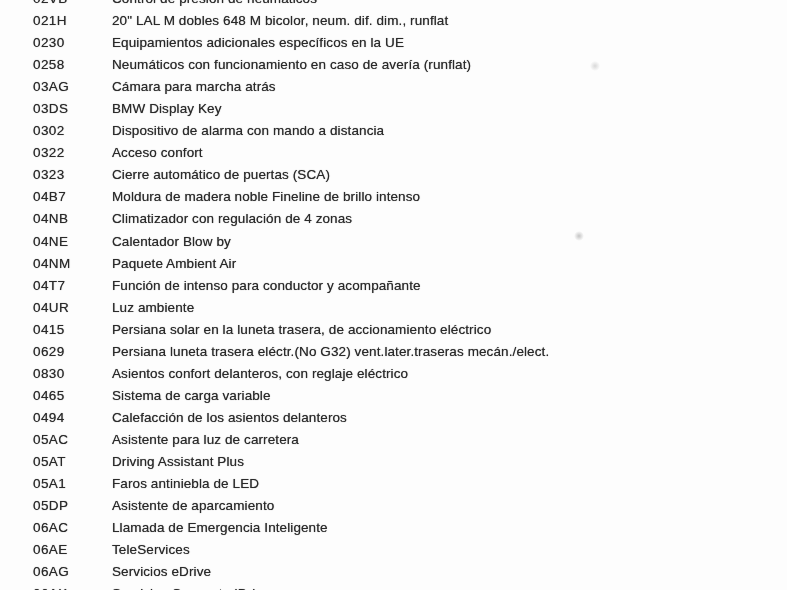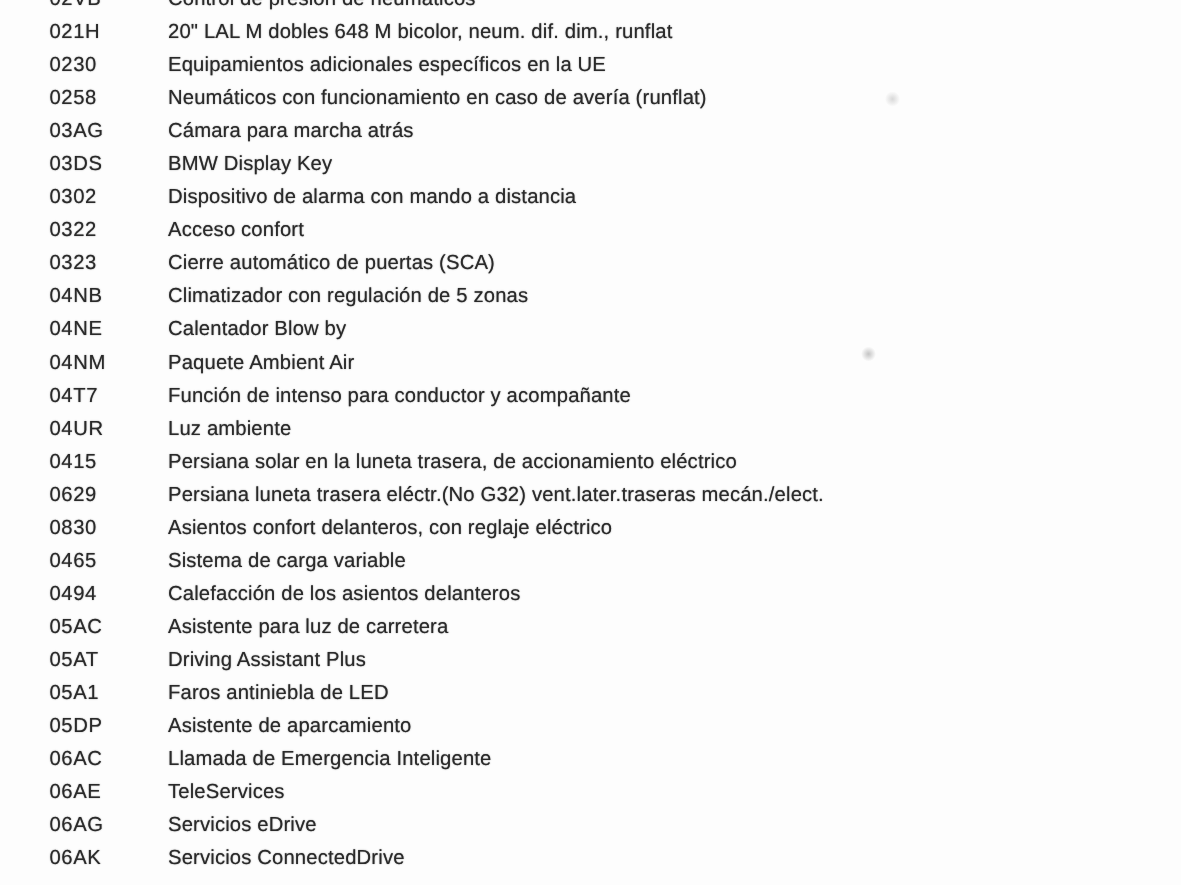--- a/index.html
+++ b/index.html
@@ -108,24 +108,28 @@
   <div class="row">
     <span class="code">0322</span>
     <span class="desc">Acceso confort</span>
   </div>
 
   <div class="row">
     <span class="code">0323</span>
     <span class="desc">Cierre automático de puertas (SCA)</span>
   </div>
 
+  <div class="row">
+    <span class="code">04B7</span>
+    <span class="desc">Moldura de madera noble Fineline de brillo intenso</span>
+  </div>
 
   <div class="row">
     <span class="code">04NB</span>
-    <span class="desc">Climatizador con regulación de 5 zonas</span>
+    <span class="desc">Climatizador con regulación de 4 zonas</span>
   </div>
 
   <div class="row">
     <span class="code">04NE</span>
     <span class="desc">Calentador Blow by</span>
   </div>
 
   <div class="row">
     <span class="code">04NM</span>
     <span class="desc">Paquete Ambient Air</span>

